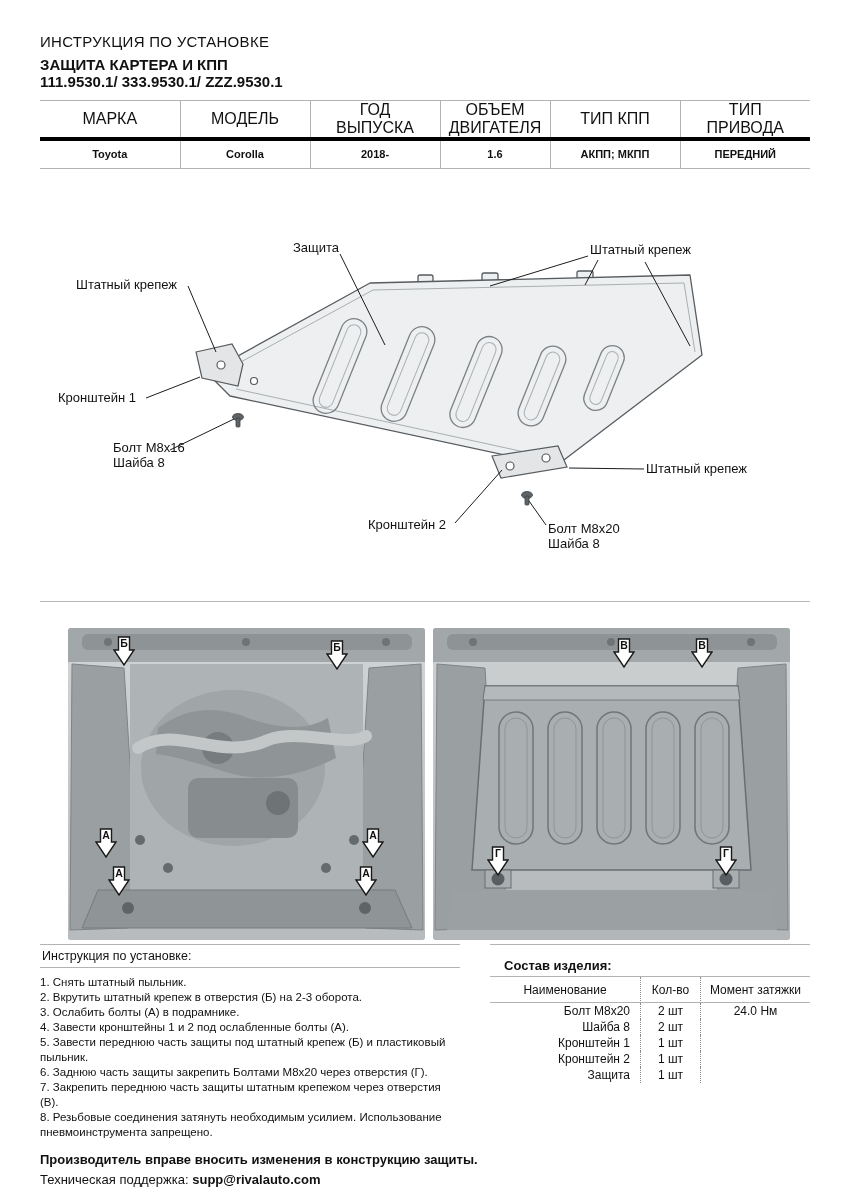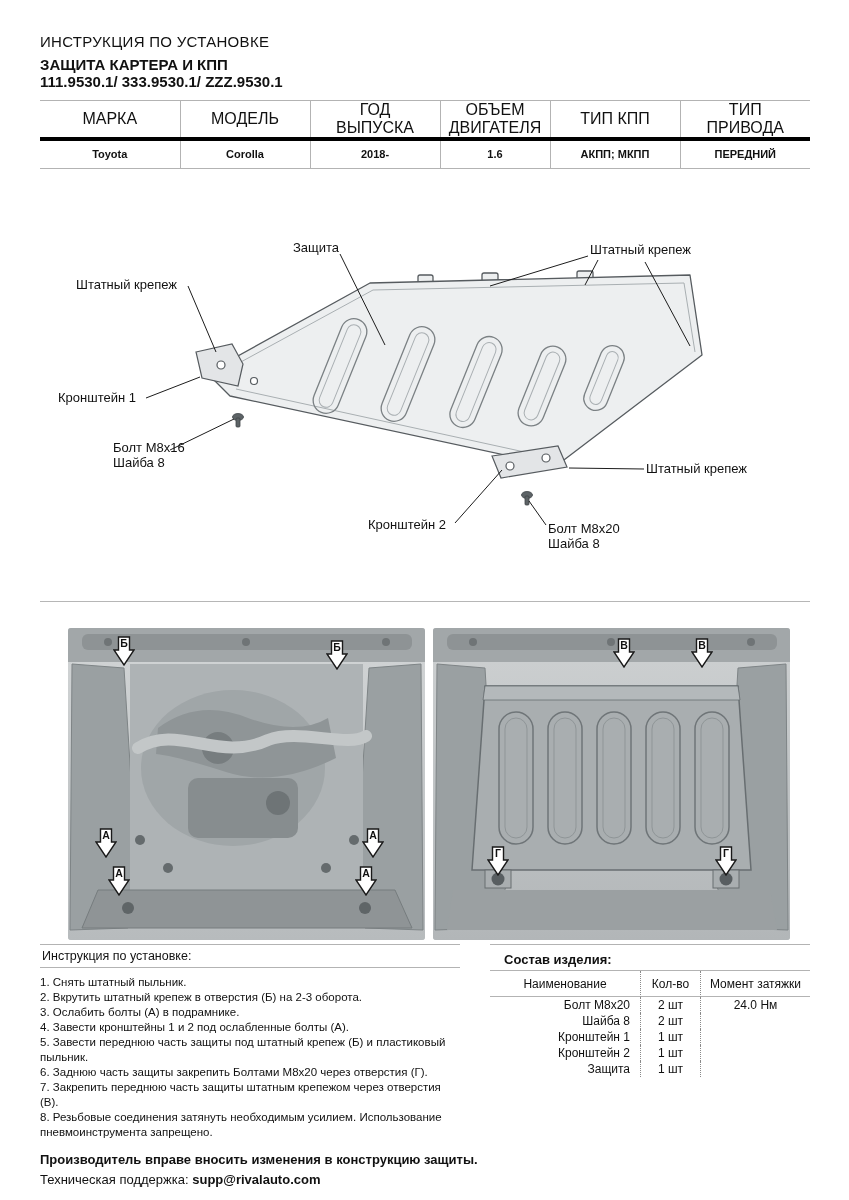--- a/index.html
+++ b/index.html
@@ -33,21 +33,21 @@
   .marker-letter { position:absolute; left:0; top:1px; width:22px; text-align:center; font-size:10.5px; font-weight:bold; color:#111; }
 
   
   .instructions { position:absolute; left:40px; top:944px; width:420px; }
   .instructions .sec-title { font-size:12.5px; font-weight:normal; padding:4px 0 4px 2px; border-top:1px solid #b3b3b3; border-bottom:1px solid #b3b3b3; }
   .instructions .steps { padding-top:7px; }
   .instructions .step { font-size:11.5px; line-height:15px; }
 
   
   .parts { position:absolute; left:490px; top:944px; width:320px; }
-  .parts .sec-title { font-size:13px; font-weight:bold; padding:7px 0 3px 14px; border-top:1px solid #b3b3b3; border-bottom:1px solid #b3b3b3; }
+  .parts .sec-title { font-size:13px; font-weight:bold; padding:13px 0 3px 14px; border-top:1px solid #b3b3b3; border-bottom:1px solid #b3b3b3; }
   .parts-grid { display:grid; grid-template-columns:150px 60px 110px; }
   .parts-grid > div { font-size:12px; min-height:16px; display:flex; align-items:center; justify-content:center; }
   .parts-grid > .hcell { min-height:26px; border-bottom:1px solid #b3b3b3; }
   .parts-grid > .c2, .parts-grid > .c3 { border-left:1px dotted #8a8a8a; }
   .parts-grid > .name { justify-content:flex-end; padding-right:10px; }
 
   
   .footer-1 { position:absolute; left:40px; top:1152px; font-size:13px;font-weight:bold; }
   .footer-2 { position:absolute; left:40px; top:1172px; font-size:13px; }
   .footer-2 b { font-weight:bold; }

